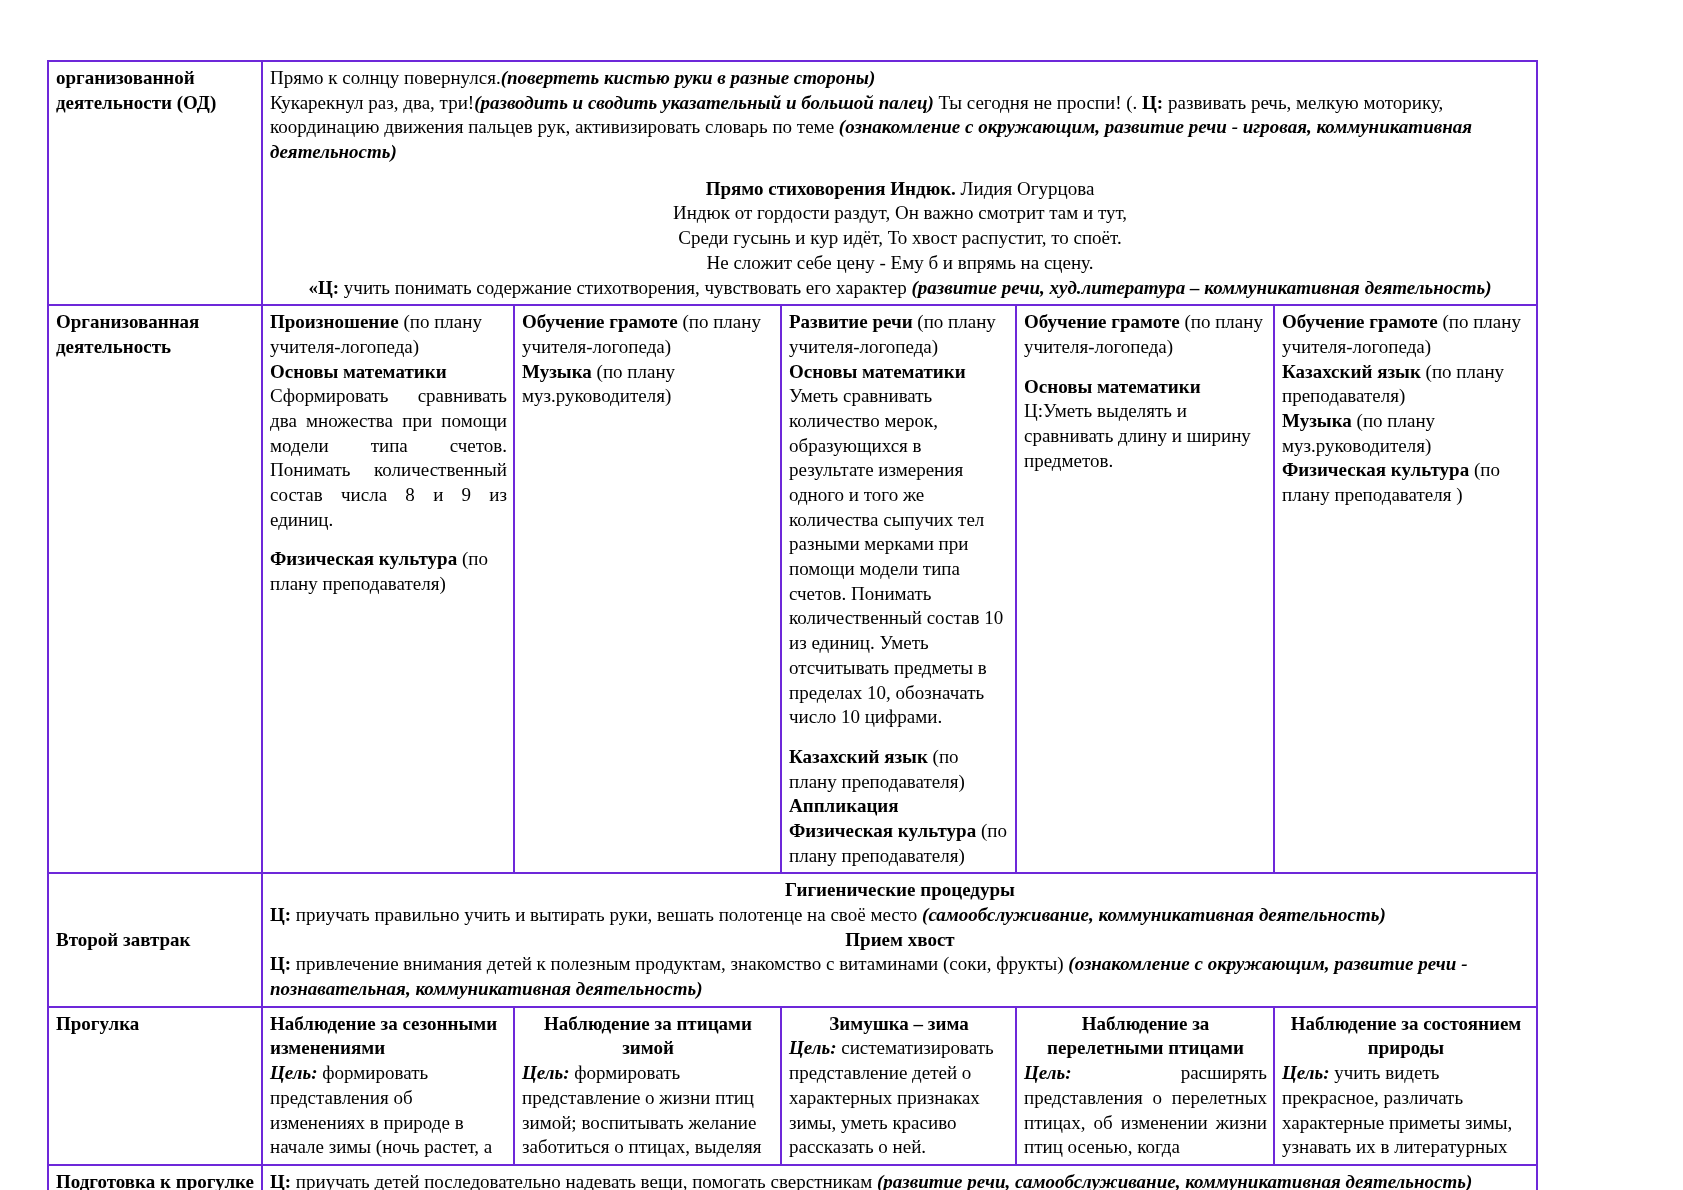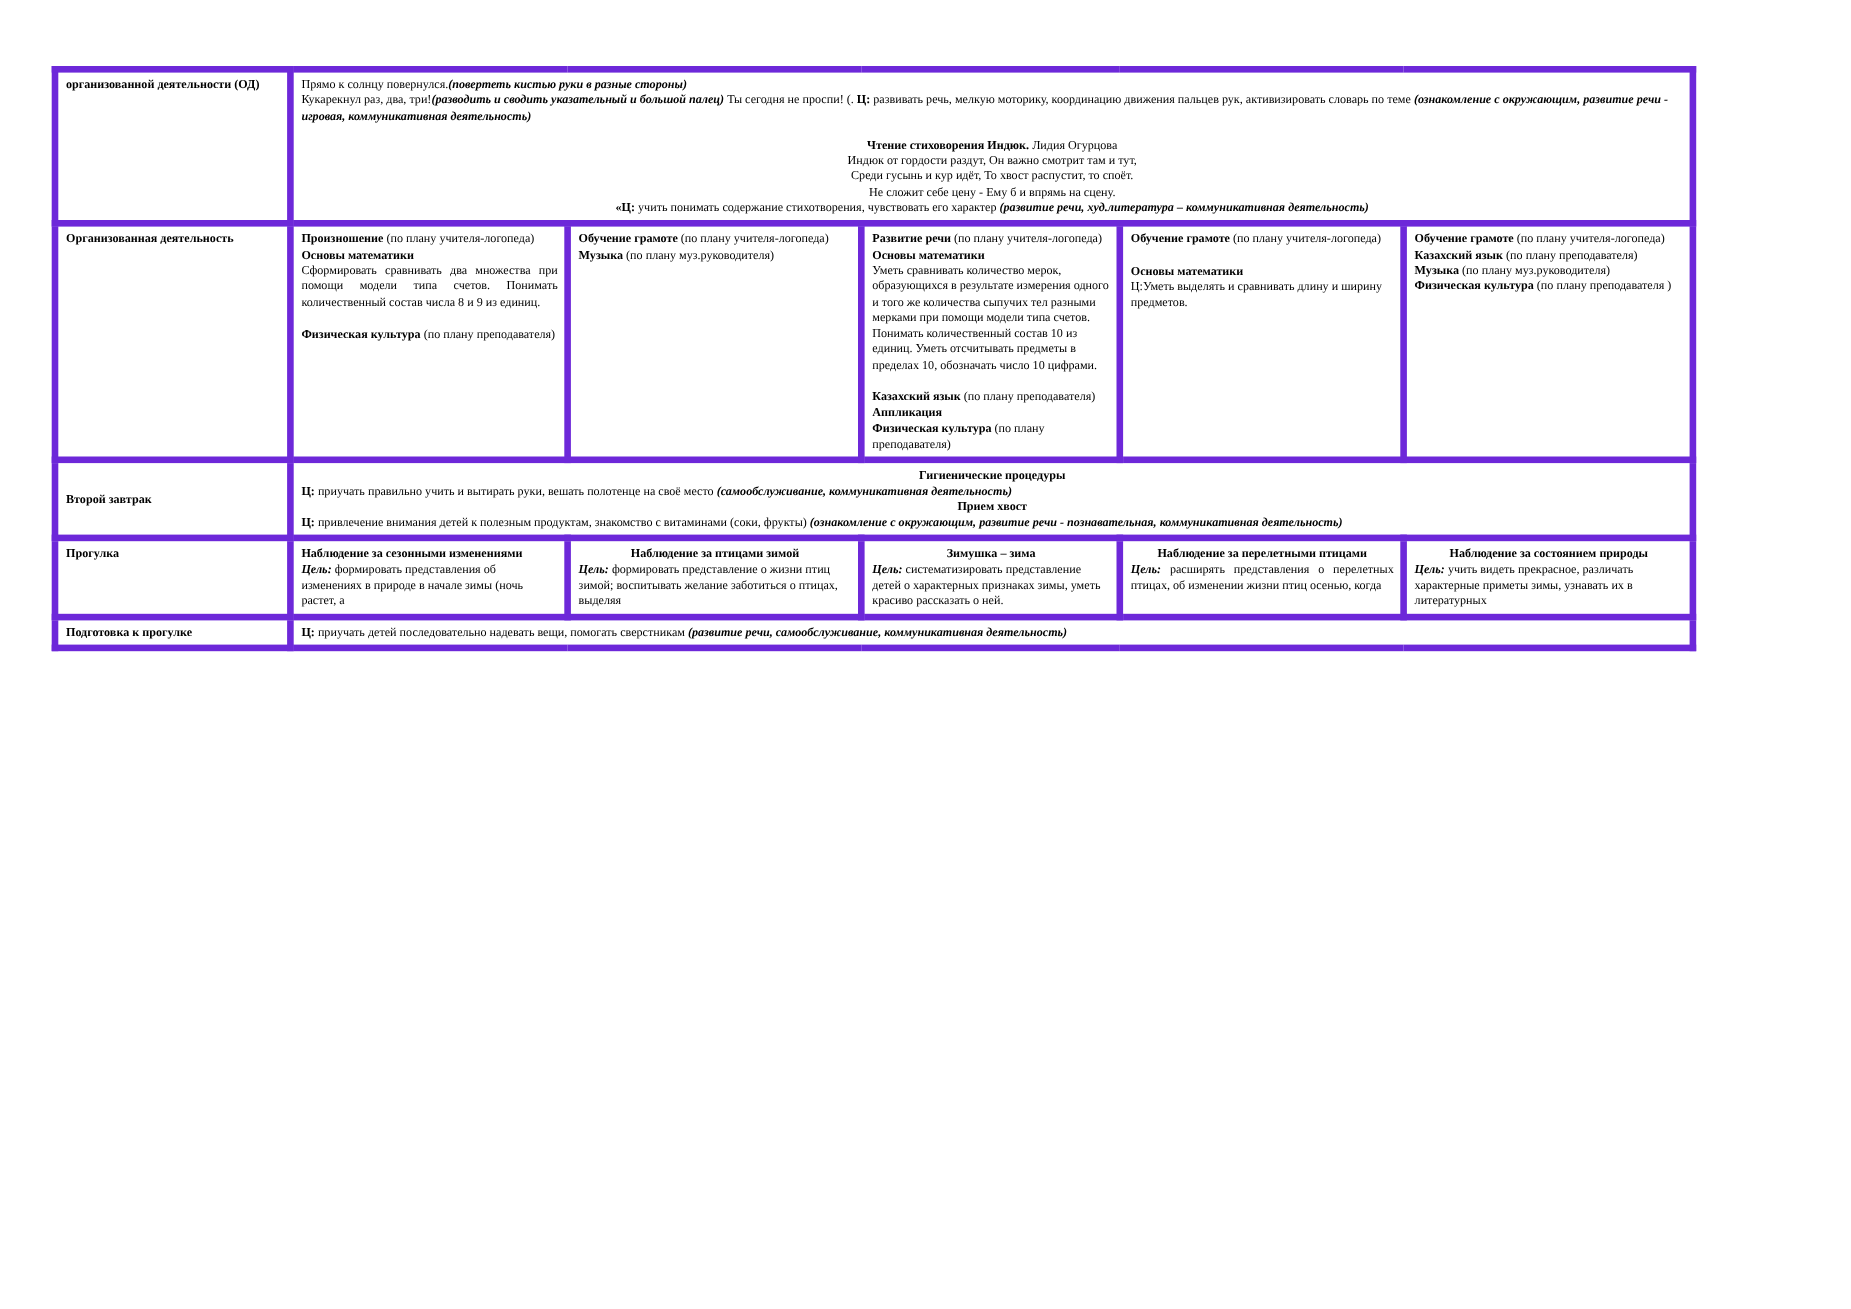--- a/index.html
+++ b/index.html
@@ -20,24 +20,24 @@
     height: 1190px;
     box-sizing: border-box;
     padding: 60px 47px 0 47px;
   }
   table.plan {
     width: 1489px;
     border-collapse: collapse;
     table-layout: fixed;
   }
   table.plan td {
-    border: 6px solid #6d28d9;
+    border: 2px solid #6d28d9;
     vertical-align: top;
     padding: 4px 6px 4px 7px;
-    font-size: 11px;
+    font-size: 19px;
     line-height: 1.30;
   }
   
   col.c0 { width: 214px; }
   col.c1 { width: 252px; }
   col.c2 { width: 267px; }
   col.c3 { width: 235px; }
   col.c4 { width: 258px; }
   col.c5 { width: 263px; }
 
@@ -67,21 +67,21 @@
     </colgroup>
     <tbody>
 
       <tr>
         <td class="rowlabel">
           <span>организованной деятельности (ОД)</span>
         </td>
         <td colspan="5">
           <p class="tight"><span>Прямо к солнцу повернулся.</span><span class="i">(повертеть кистью руки в разные стороны)</span></p>
           <p class="tight"><span>Кукарекнул раз, два, три!</span><span class="i">(разводить и сводить указательный и большой палец)</span><span> Ты сегодня не проспи!  (. </span><span class="b">Ц:</span><span> развивать речь, мелкую моторику, координацию движения пальцев рук, активизировать словарь по теме </span><span class="i">(ознакомление с окружающим, развитие речи - игровая, коммуникативная деятельность)</span></p>
-          <p class="tight center" style="margin-top:12px"><span class="b">Чтение стиховорения Индюк.</span><span> Лидия Огурцова</span></p>
+          <p class="tight center" style="margin-top:12px"><span class="b">Прямо стиховорения Индюк.</span><span> Лидия Огурцова</span></p>
           <p class="tight center">Индюк от гордости раздут, Он важно смотрит там и тут,</p>
           <p class="tight center">Среди гусынь и кур идёт, То хвост распустит, то споёт.</p>
           <p class="tight center">Не сложит себе цену - Ему б и впрямь на сцену.</p>
           <p class="tight center"><span class="b">«</span><span class="b">Ц:</span><span> учить понимать содержание стихотворения, чувствовать его характер </span><span class="i">(развитие речи, худ.литература – коммуникативная деятельность)</span></p>
         </td>
       </tr>
 
       <tr>
         <td class="rowlabel">
           <span>Организованная деятельность</span>

